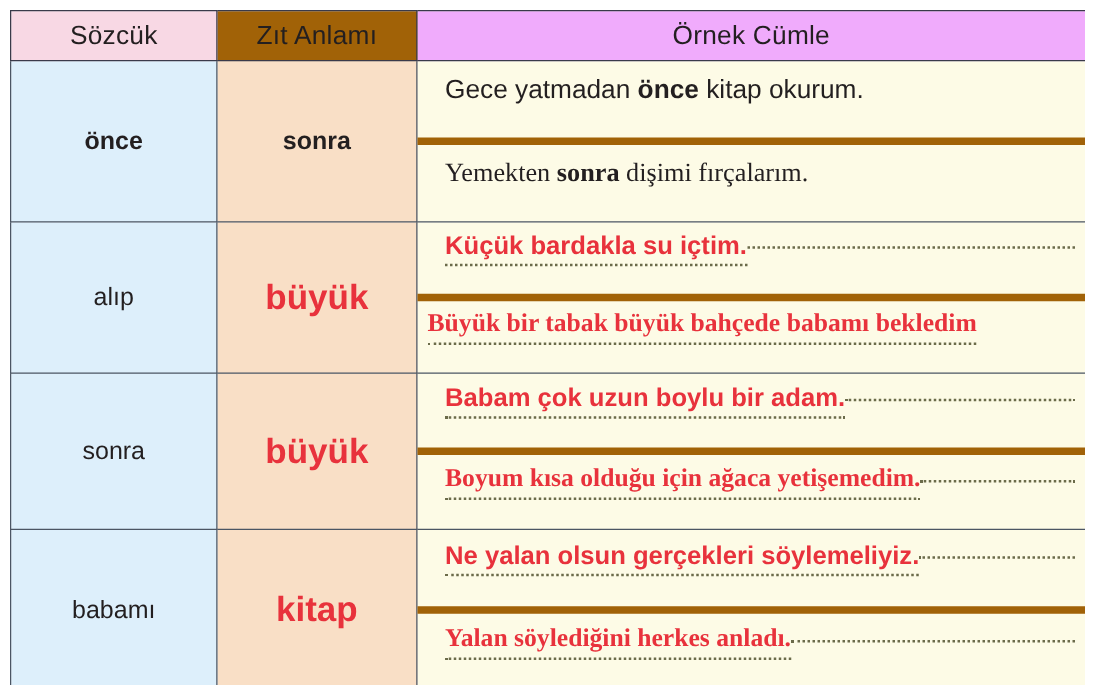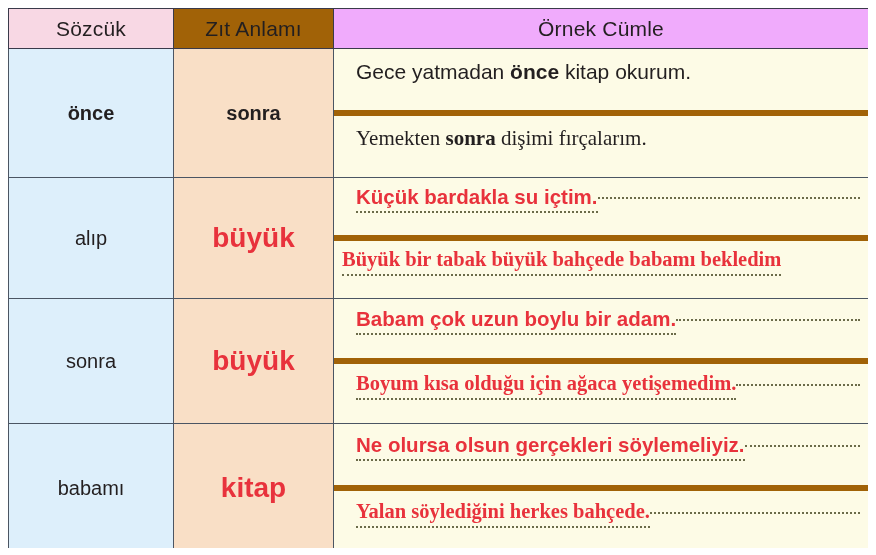--- a/index.html
+++ b/index.html
@@ -203,25 +203,25 @@
           </div>
         </td>
       </tr>
 
       <tr class="r4">
         <td class="word-cell">babamı</td>
         <td class="ant-cell answer">kitap</td>
         <td class="sent-cell">
           <div class="sent-stack">
             <div class="sent-line">
-              <span class="answer-text">Ne olursa olsun gerçekleri söylemeliyiz.</span>
-              <span class="dots-fill"></span>
-            </div>
-            <div class="sent-line">
-              <span class="answer-text">Yalan söylediğini herkes bahçede.</span>
+              <span class="answer-text">Ne yalan olsun gerçekleri söylemeliyiz.</span>
+              <span class="dots-fill"></span>
+            </div>
+            <div class="sent-line">
+              <span class="answer-text">Yalan söylediğini herkes anladı.</span>
               <span class="dots-fill"></span>
             </div>
           </div>
         </td>
       </tr>
 
     </tbody>
   </table>
 </div>
 

